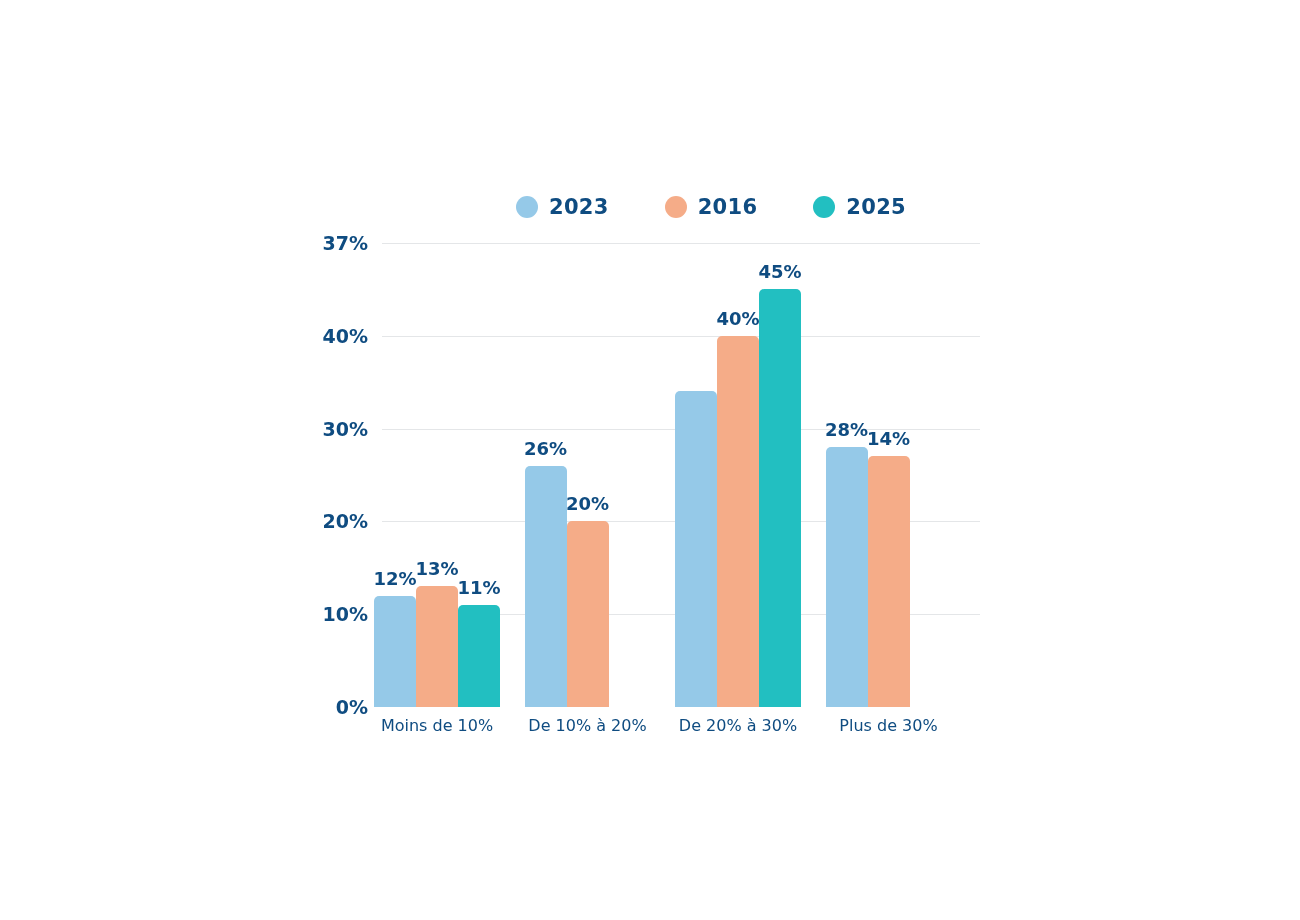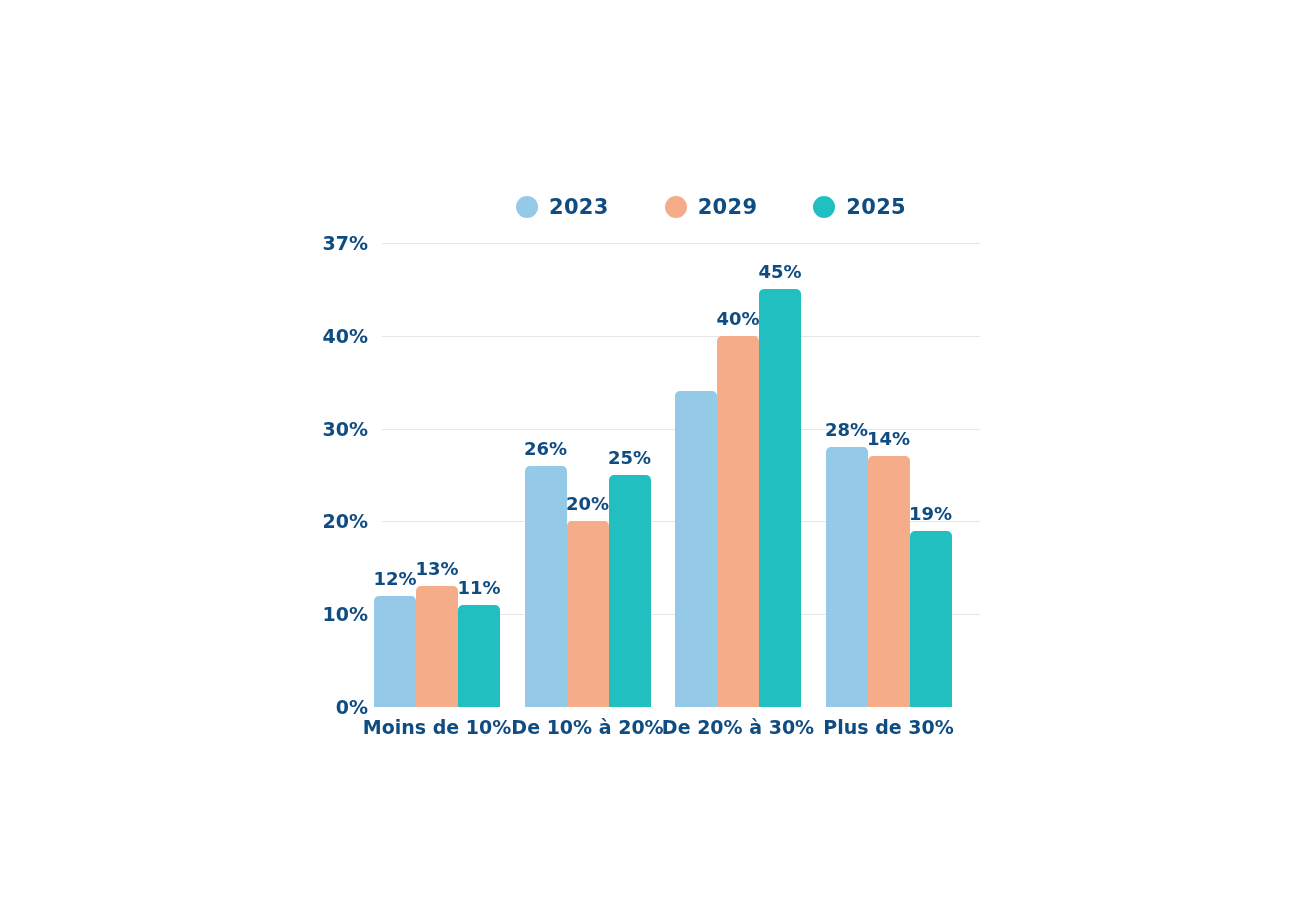--- a/index.html
+++ b/index.html
@@ -126,39 +126,39 @@
     position: absolute;
     left: 382px;
     top: 716px;
     width: 598px;
     height: 30px;
   }
   .xlabel {
     position: absolute;
     top: 0;
     transform: translateX(-50%);
-    font-size: 19px;
-    font-weight: bold;
+    font-size: 16px;
+    font-weight: normal;
     color: #0F4C81;
     white-space: nowrap;
   }
 </style>
 </head>
 <body>
 
 <div id="figure">
 
   <div id="legend">
     <div class="legend-item">
       <span class="legend-dot" style="background:#95C9E8"></span>
       <span class="legend-label">2023</span>
     </div>
     <div class="legend-item">
       <span class="legend-dot" style="background:#F5AC88"></span>
-      <span class="legend-label">2029</span>
+      <span class="legend-label">2016</span>
     </div>
     <div class="legend-item">
       <span class="legend-dot" style="background:#22BFC1"></span>
       <span class="legend-label">2025</span>
     </div>
   </div>
 
   <div id="plot-area">
       <div class="gridline" style="top: 464px; background: transparent;"></div>
       <div class="gridline" style="top: 371.2px;"></div>
@@ -194,24 +194,20 @@
       </div>
       <div class="group" style="left: 142.5px; width: 126px;">
         <div class="bar-slot" style="left: 0px; height: 441px;">
           <div class="bar" title="2023 26%" style="height: 241.28px; background: rgb(149, 201, 232);"></div>
           <div class="bar-value" style="bottom: 248.28px;">26%</div>
         </div>
         <div class="bar-slot" style="left: 42px; height: 464px;">
           <div class="bar" title="2024 20%" style="height: 185.6px; background: rgb(245, 172, 136);"></div>
           <div class="bar-value" style="bottom: 192.6px;">20%</div>
         </div>
-        <div class="bar-slot" style="left: 84px; height: 464px;">
-          <div class="bar" title="2025 25%" style="height: 232px; background: rgb(34, 191, 193);"></div>
-          <div class="bar-value" style="bottom: 239px;">25%</div>
-        </div>
       </div>
       <div class="group" style="left: 293px; width: 126px;">
         <div class="bar-slot" style="left: 0px; height: 464px;">
           <div class="bar" title="2023 34%" style="height: 315.52px; background: rgb(149, 201, 232);"></div>
           <div class="bar-value" style="bottom: 318px; margin-left: 47px;">34%</div>
         </div>
         <div class="bar-slot" style="left: 42px; height: 464px;">
           <div class="bar" title="2024 40%" style="height: 371.2px; background: rgb(245, 172, 136);"></div>
           <div class="bar-value" style="bottom: 378.2px;">40%</div>
         </div>
@@ -221,24 +217,20 @@
         </div>
       </div>
       <div class="group" style="left: 443.5px; width: 126px;">
         <div class="bar-slot" style="left: 0px; height: 464px;">
           <div class="bar" title="2023 28%" style="height: 259.84px; background: rgb(149, 201, 232);"></div>
           <div class="bar-value" style="bottom: 266.84px;">28%</div>
         </div>
         <div class="bar-slot" style="left: 42px; height: 464px;">
           <div class="bar" title="2024 27%" style="height: 250.56px; background: rgb(245, 172, 136);"></div>
           <div class="bar-value" style="bottom: 257.56px;">14%</div>
-        </div>
-        <div class="bar-slot" style="left: 84px; height: 464px;">
-          <div class="bar" title="2025 19%" style="height: 176.32px; background: rgb(34, 191, 193);"></div>
-          <div class="bar-value" style="bottom: 183.32px;">19%</div>
         </div>
       </div>
     </div>
 
   <div id="x-labels">
       <div class="xlabel" style="left: 55px;">Moins de 10%</div>
       <div class="xlabel" style="left: 205.5px;">De 10% à 20%</div>
       <div class="xlabel" style="left: 356px;">De 20% à 30%</div>
       <div class="xlabel" style="left: 506.5px;">Plus de 30%</div>
     </div>

